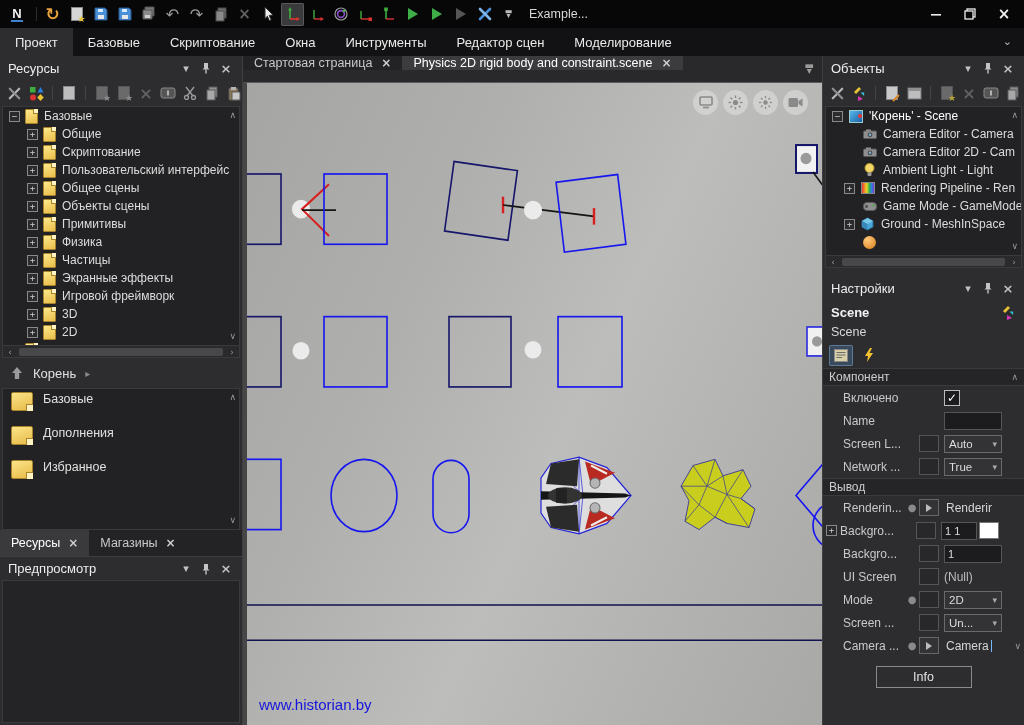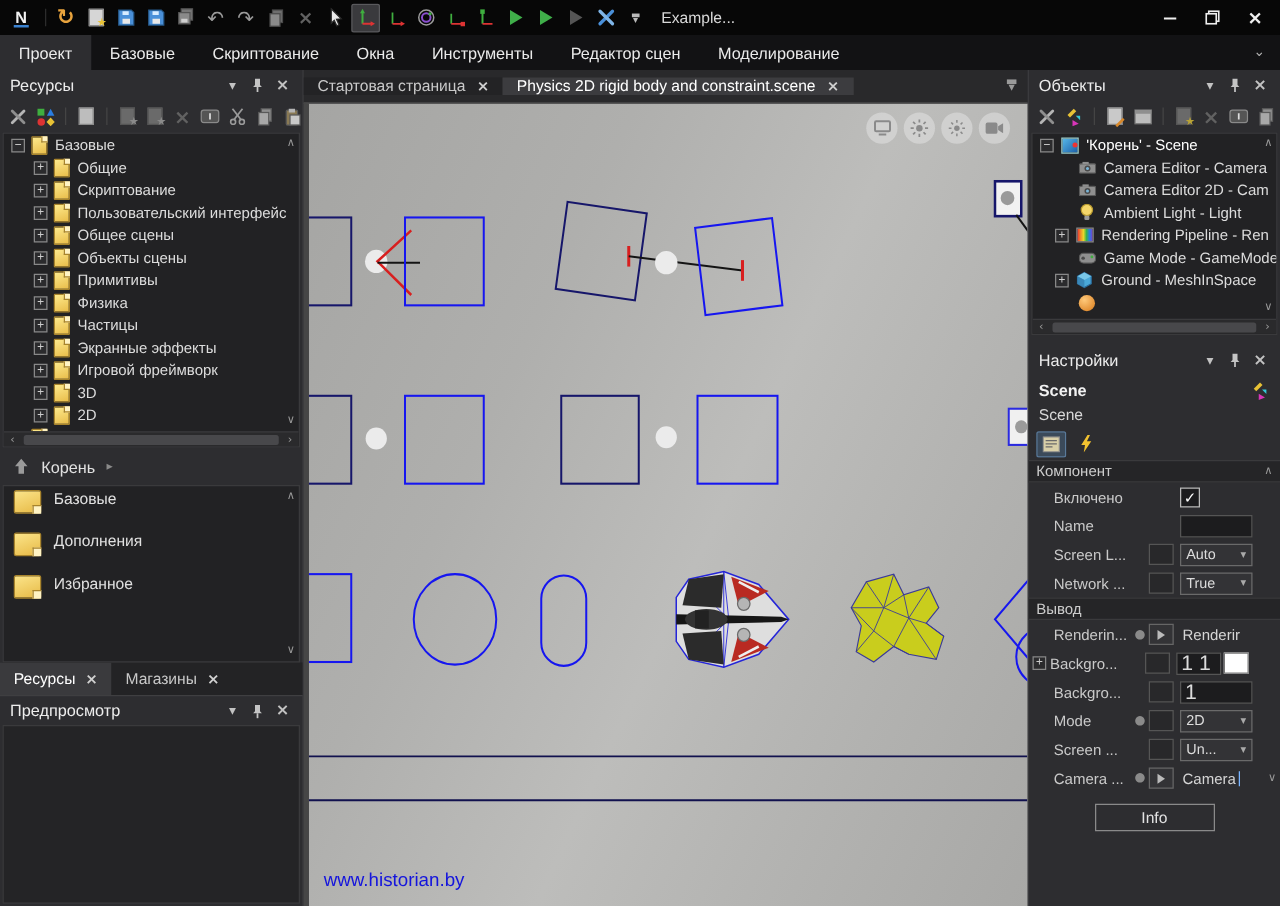--- a/index.html
+++ b/index.html
@@ -62,21 +62,21 @@
   .bigfolder::after { content:""; position:absolute; right:-1px; bottom:-1px; width:6px; height:6px; background:#fff3c4; border-left:1px solid #a8842c; border-top:1px solid #a8842c; }
 
   .bottom-tabs { height:26px; flex:none; display:flex; background:#232325; align-items:stretch; }
   .btab { display:flex; align-items:center; gap:8px; padding:0 11px; font-size:12.5px; color:#c8c8c8; }
   .btab.active { background:#3a3a3d; color:#ffffff; }
   .tab-close { color:#d0d0d0; font-weight:bold; font-size:12px; }
 
   .preview-body { flex:1; margin:0 2px 2px; background:#242426; border:1px solid #3a3a3c; }
 
   
-  .doc-tabbar { height:26px; flex:none; background:#29292b; display:flex; align-items:center; position:relative; }
+  .doc-tabbar { height:26px; flex:none; background:#29292b; display:flex; align-items:flex-start; position:relative; }
   .doc-tab { display:flex; align-items:center; gap:9px; padding:0 11px; font-size:12.5px; color:#c9c9c9; background:#232325; }
   .doc-tab.active { background:#3c3c3f; color:#ffffff; }
   .pane-menu { position:absolute; right:8px; top:7px; color:#9a9a9a; font-size:10px; line-height:5px; text-align:center; }
   .canvas { flex:1; position:relative; overflow:hidden; border-left:4px solid #464646; border-top:1px solid #5a5a5a;
             background:linear-gradient(115deg,#a5a5a3 0%,#afafad 30%,#bdbdbb 55%,#b2b2b0 78%,#a8a8a6 100%); }
   .canvas svg.scene { position:absolute; inset:0; width:100%; height:100%; }
   .vp-buttons { position:absolute; top:7px; right:14px; display:flex; gap:5px; }
   .vp-btn { width:25px; height:25px; border-radius:50%; background:rgba(225,225,225,0.55); display:flex; align-items:center; justify-content:center; }
   .watermark { position:absolute; left:12px; bottom:12px; font-size:15px; color:#1414dd; }
 
@@ -100,21 +100,21 @@
   .p-exp { width:14px; margin-left:3px; flex:none; display:flex; }
   .p-exp .expander { margin:0; }
   .p-ind { width:17px; flex:none; }
   .p-label { width:62px; flex:none; overflow:hidden; white-space:nowrap; }
   .p-dot { width:14px; flex:none; text-align:center; color:#8a8a8a; font-size:10px; }
   .p-box { width:20px; height:17px; flex:none; border:1px solid #555; background:#28282a; margin-right:5px; }
   .p-boxsp { width:25px; flex:none; }
   .p-ref { width:20px; height:17px; flex:none; border:1px solid #666; background:#333336; margin-right:7px; display:flex; align-items:center; justify-content:center; }
   .p-ref .tri { width:0; height:0; border-top:4px solid transparent; border-bottom:4px solid transparent; border-left:6px solid #bbb; }
   .dd { width:58px; height:18px; border:1px solid #6a6a6a; background:#333336; display:flex; align-items:center; justify-content:space-between; padding:0 4px; color:#dcdcdc; font-size:11.5px; flex:none; }
-  .txt { width:58px; height:18px; border:1px solid #555; background:#1c1c1e; color:#dcdcdc; font-size:17px; padding:0 3px; flex:none; font-family:"Liberation Sans",sans-serif; }
+  .txt { width:58px; height:18px; border:1px solid #555; background:#1c1c1e; color:#dcdcdc; font-size:11px; padding:0 3px; flex:none; font-family:"Liberation Sans",sans-serif; }
   .txt.small { width:36px; }
   .swatch { width:20px; height:17px; border:1px solid #777; background:#ffffff; margin-left:2px; flex:none; }
   .chk { width:16px; height:16px; border:1px solid #bbb; background:#1c1c1e; display:flex; align-items:center; justify-content:center; color:#fff; font-size:12px; }
   .nullval { color:#bdbdbd; font-size:12px; }
   .reftext { font-size:12px; color:#d5d5d5; white-space:nowrap; overflow:hidden; }
   .cursor-bar { display:inline-block; width:1px; height:12px; background:#7ab5ff; vertical-align:-2px; margin-left:2px; }
   .info-btn { width:96px; height:22px; margin:9px auto 0; display:flex; align-items:center; justify-content:center; border:1px solid #8a8a8a; color:#e2e2e2; font-size:12.5px; background:transparent; }
 
   
   .statusbar { height:22px; flex:none; background:#1b1b1d; border-top:1px solid #3f3f41; display:flex; align-items:center; padding:0 6px; gap:2px; }
@@ -878,20 +878,28 @@
         <span class="p-ind"></span>
           <span class="p-ind" style="width:3px;"></span>
         <span class="p-label">Backgro...</span>
         <span class="p-dot"></span>
           <span class="p-box"></span>
         <input class="txt" value="1" style="">
       </div>
       <div class="prop-row">
         <span class="p-ind"></span>
           <span class="p-ind" style="width:3px;"></span>
+        <span class="p-label">UI Screen</span>
+        <span class="p-dot"></span>
+          <span class="p-box"></span>
+        <span class="nullval">(Null)</span>
+      </div>
+      <div class="prop-row">
+        <span class="p-ind"></span>
+          <span class="p-ind" style="width:3px;"></span>
         <span class="p-label">Mode</span>
         <span class="p-dot glyph">●</span>
           <span class="p-box"></span>
         <span class="dd">
             <span>2D</span>
             <span class="glyph" style="color:#aaa;font-size:9px;">▾</span>
           </span>
       </div>
       <div class="prop-row">
         <span class="p-ind"></span>

